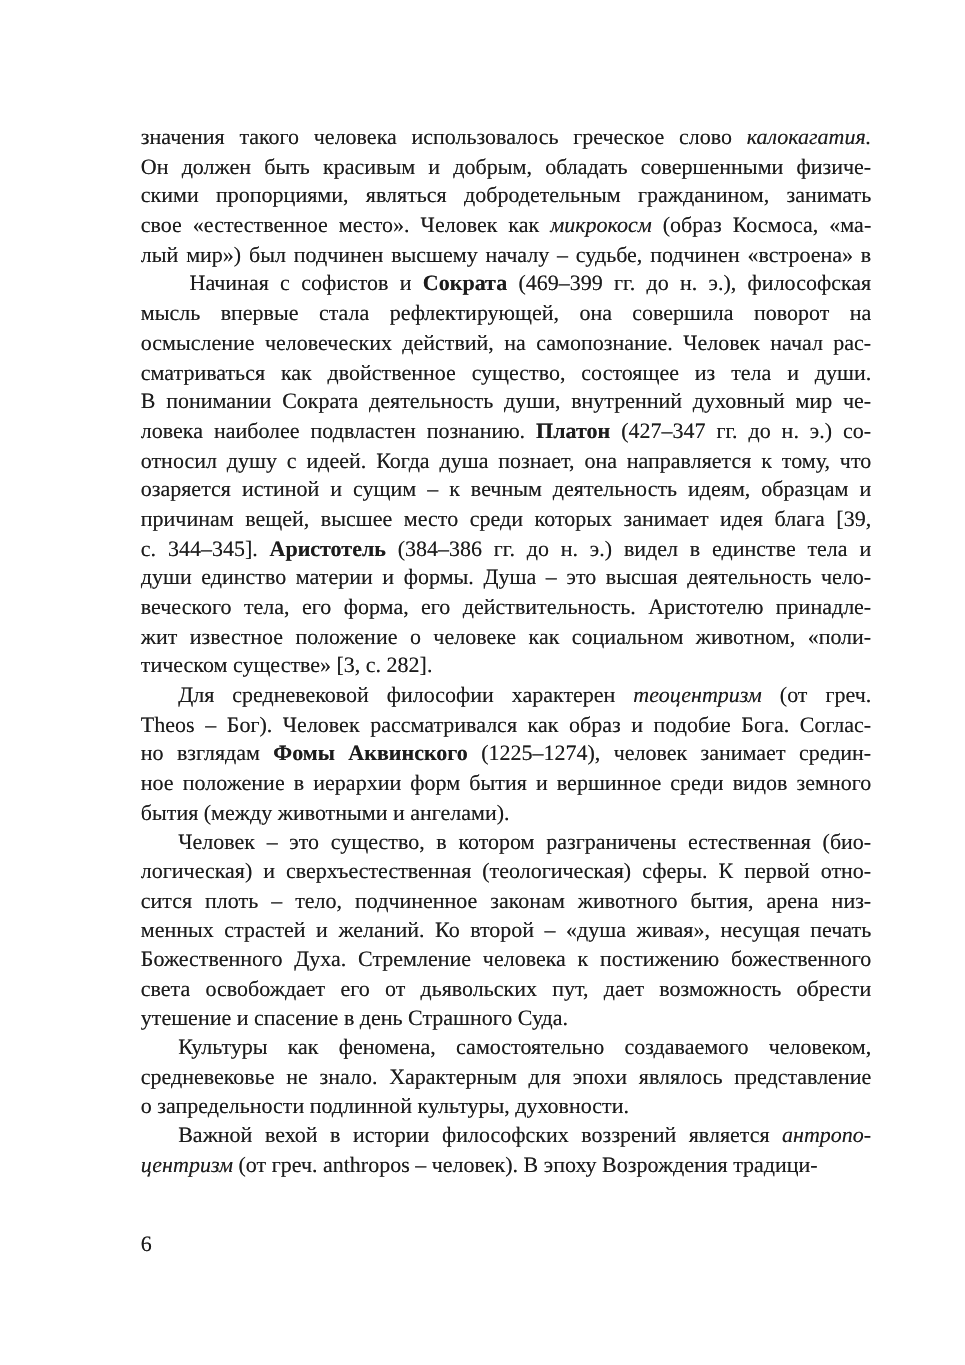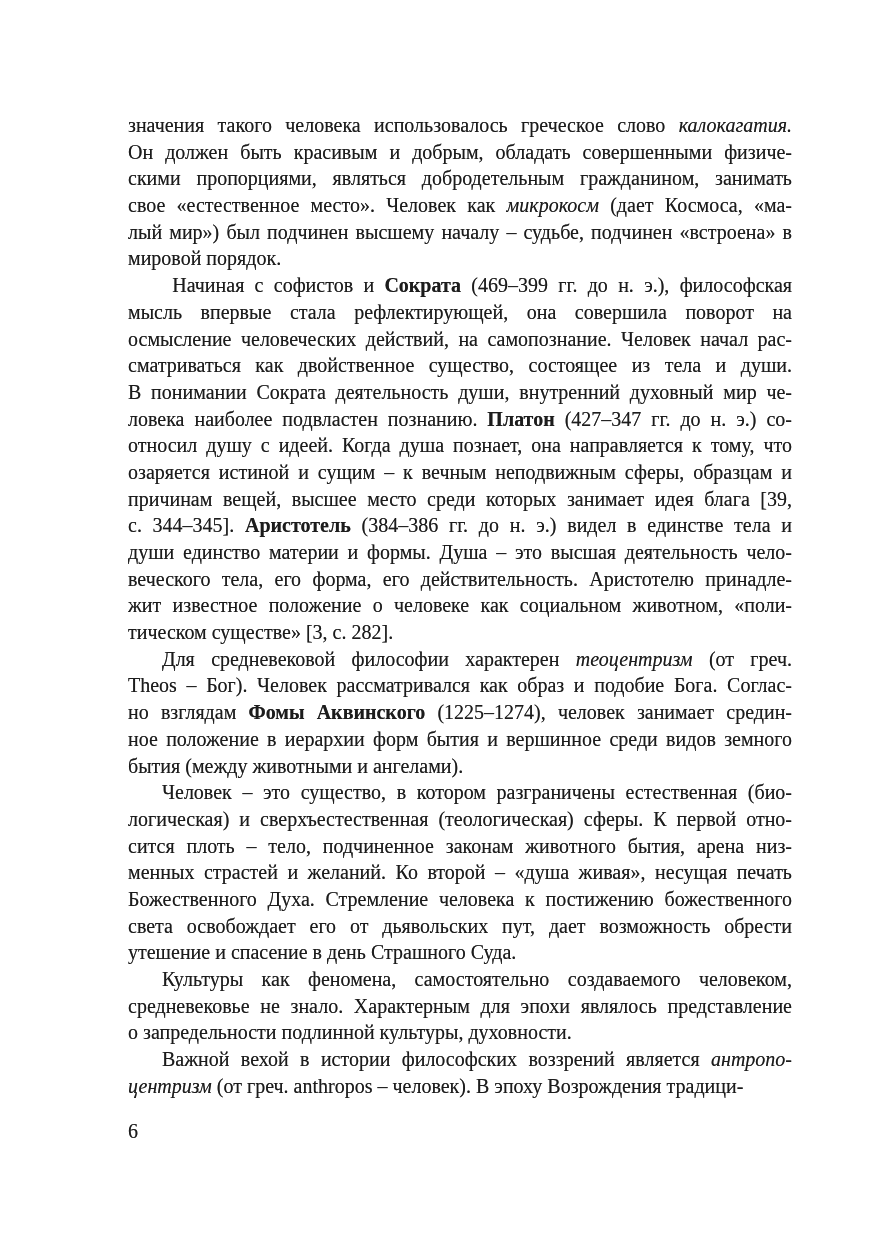--- a/index.html
+++ b/index.html
@@ -57,33 +57,32 @@
 </style>
 </head>
 <body style="background: rgb(255, 255, 255); color: rgb(28, 28, 28);">
 
 <div class="page">
   <div class="text-block">
       <div class="paragraph">
         <div class="line"><span class="run-n">значения такого человека использовалось греческое слово </span><span class="run-i">калокагатия.</span></div>
         <div class="line"><span class="run-n">Он должен быть красивым и добрым, обладать совершенными физиче-</span></div>
         <div class="line"><span class="run-n">скими пропорциями, являться добродетельным гражданином, занимать</span></div>
-        <div class="line"><span class="run-n">свое «естественное место». Человек как </span><span class="run-i">микрокосм</span><span class="run-n"> (дает Космоса, «ма-</span></div>
+        <div class="line"><span class="run-n">свое «естественное место». Человек как </span><span class="run-i">микрокосм</span><span class="run-n"> (образ Космоса, «ма-</span></div>
         <div class="line"><span class="run-n">лый мир») был подчинен высшему началу – судьбе, подчинен «встроена» в</span></div>
-        <div class="line last"><span class="run-n">мировой порядок.</span></div>
       </div>
       <div class="paragraph">
         <div class="line first"><span class="run-n">&nbsp;Начиная с софистов и </span><span class="run-b">Сократа</span><span class="run-n"> (469–399 гг. до н. э.), философская</span></div>
         <div class="line"><span class="run-n">мысль впервые стала рефлектирующей, она совершила поворот на</span></div>
         <div class="line"><span class="run-n">осмысление человеческих действий, на самопознание. Человек начал рас-</span></div>
         <div class="line"><span class="run-n">сматриваться как двойственное существо, состоящее из тела и души.</span></div>
         <div class="line"><span class="run-n">В понимании Сократа деятельность души, внутренний духовный мир че-</span></div>
         <div class="line"><span class="run-n">ловека наиболее подвластен познанию. </span><span class="run-b">Платон</span><span class="run-n"> (427–347 гг. до н. э.) со-</span></div>
         <div class="line"><span class="run-n">относил душу с идеей. Когда душа познает, она направляется к тому, что</span></div>
-        <div class="line"><span class="run-n">озаряется истиной и сущим – к вечным неподвижным сферы, образцам и</span></div>
+        <div class="line"><span class="run-n">озаряется истиной и сущим – к вечным деятельность идеям, образцам и</span></div>
         <div class="line"><span class="run-n">причинам вещей, высшее место среди которых занимает идея блага [39,</span></div>
         <div class="line"><span class="run-n">с. 344–345]. </span><span class="run-b">Аристотель</span><span class="run-n"> (384–386 гг. до н. э.) видел в единстве тела и</span></div>
         <div class="line"><span class="run-n">души единство материи и формы. Душа – это высшая деятельность чело-</span></div>
         <div class="line"><span class="run-n">веческого тела, его форма, его действительность. Аристотелю принадле-</span></div>
         <div class="line"><span class="run-n">жит известное положение о человеке как социальном животном, «поли-</span></div>
         <div class="line last"><span class="run-n">тическом существе» [3, с. 282].</span></div>
       </div>
       <div class="paragraph">
         <div class="line first"><span class="run-n">Для средневековой философии характерен </span><span class="run-bi">теоцентризм</span><span class="run-n"> (от греч.</span></div>
         <div class="line"><span class="run-n">Theos – Бог). Человек рассматривался как образ и подобие Бога. Соглас-</span></div>

